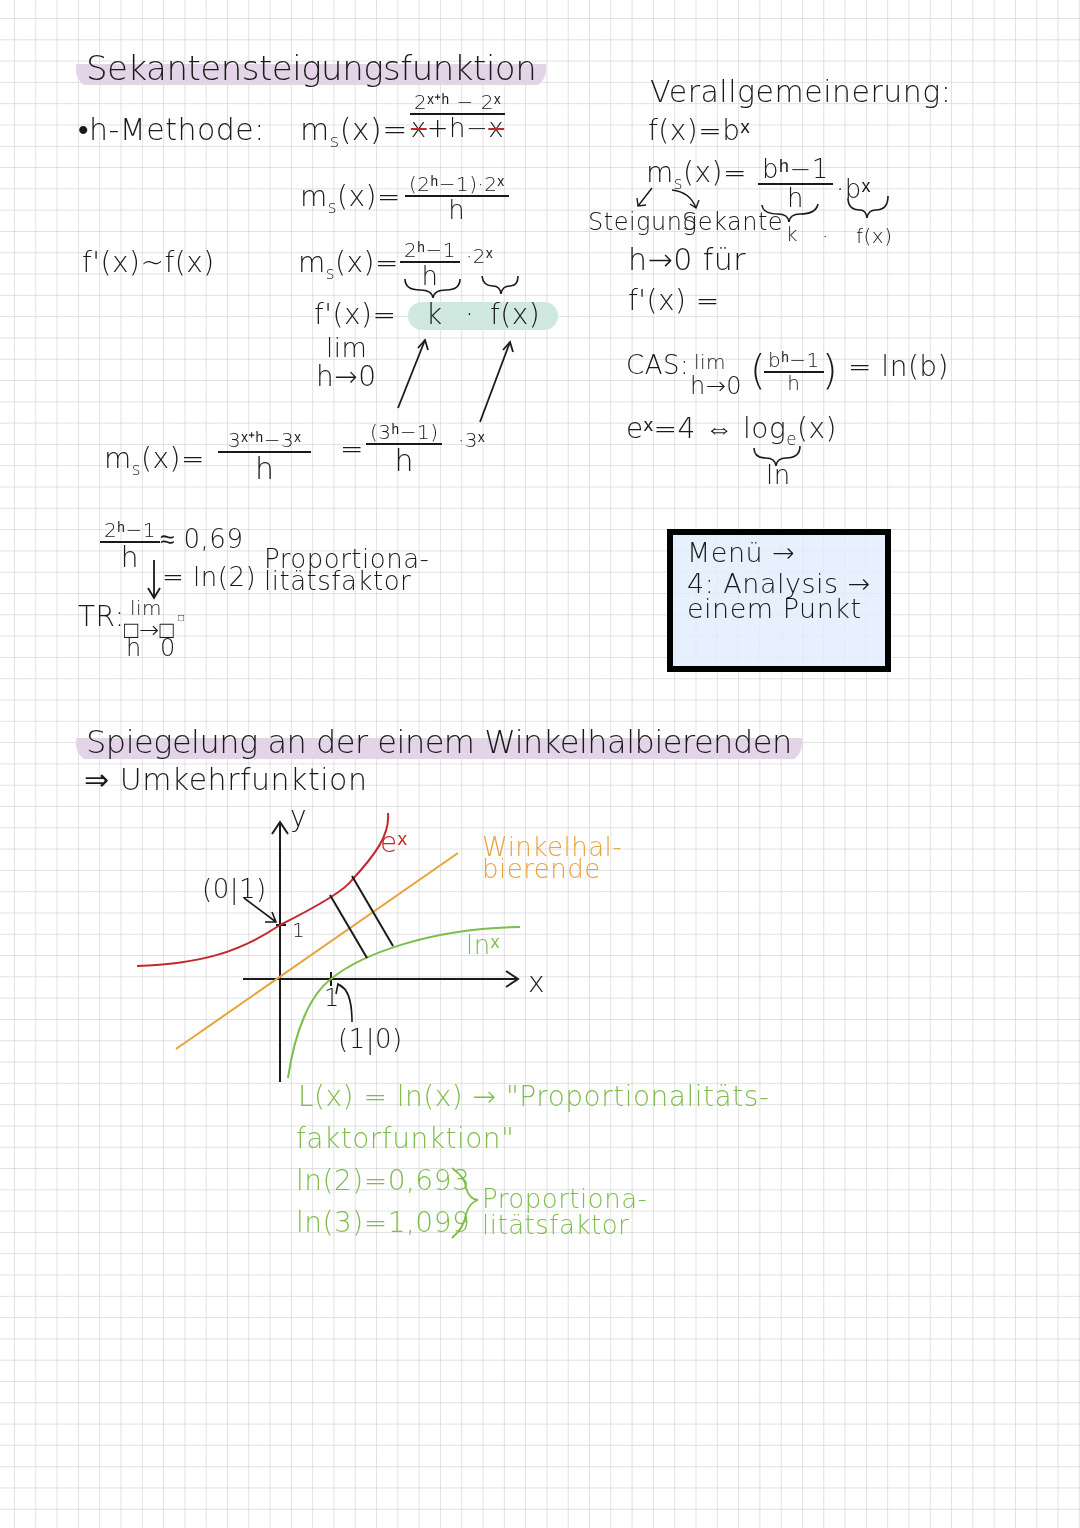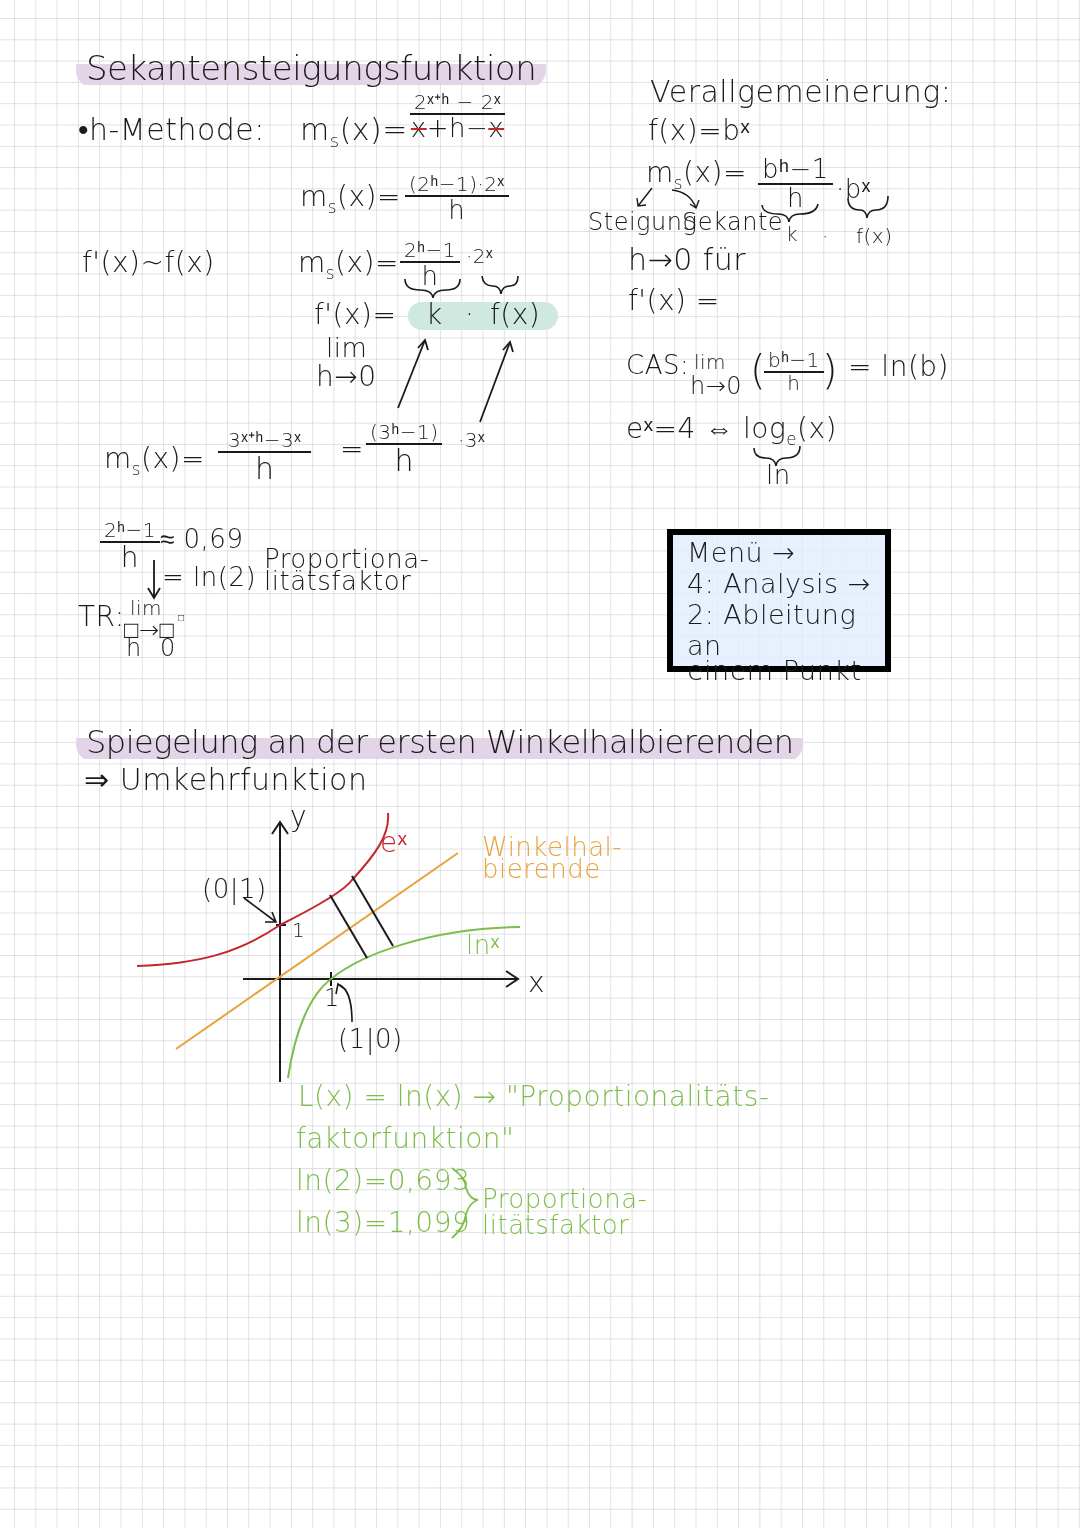--- a/index.html
+++ b/index.html
@@ -148,25 +148,24 @@
 <div class="abs hw f28" style="left:848px; top:350px;">= ln(b)</div>
 
 <div class="abs hw f28" style="left:626px; top:412px;">
   <span>eˣ=4 ⇔ </span><span>log</span><sub>e</sub><span>(x)</span>
 </div>
 <div class="abs hw f26" style="left:766px; top:460px;">ln</div>
 
 <div class="menu-box hw">
   <div>Menü →</div>
   <div>4: Analysis →</div>
-  <div>2: Ableitung an</div>
   <div style="margin-top:-6px;">einem Punkt</div>
 </div>
 
-<div class="abs hw title hl-purple" style="left:76px; top:722px; font-size:32px;">Spiegelung an der ersten Winkelhalbierenden</div>
+<div class="abs hw title hl-purple" style="left:76px; top:722px; font-size:32px;">Spiegelung an der einem Winkelhalbierenden</div>
 <div class="abs hw f30" style="left:84px; top:762px;">⇒ Umkehrfunktion</div>
 
 <div class="abs hw f28" style="left:290px; top:800px;">y</div>
 <div class="abs hw f28" style="left:528px; top:966px;">x</div>
 <div class="abs hw f28 red" style="left:380px; top:826px;">eˣ</div>
 <div class="abs hw f26 orange" style="left:482px; top:836px; line-height:22px;">
   <div>Winkelhal-</div>
   <div>bierende</div>
 </div>
 <div class="abs hw f26 green" style="left:466px; top:930px;">lnˣ</div>

